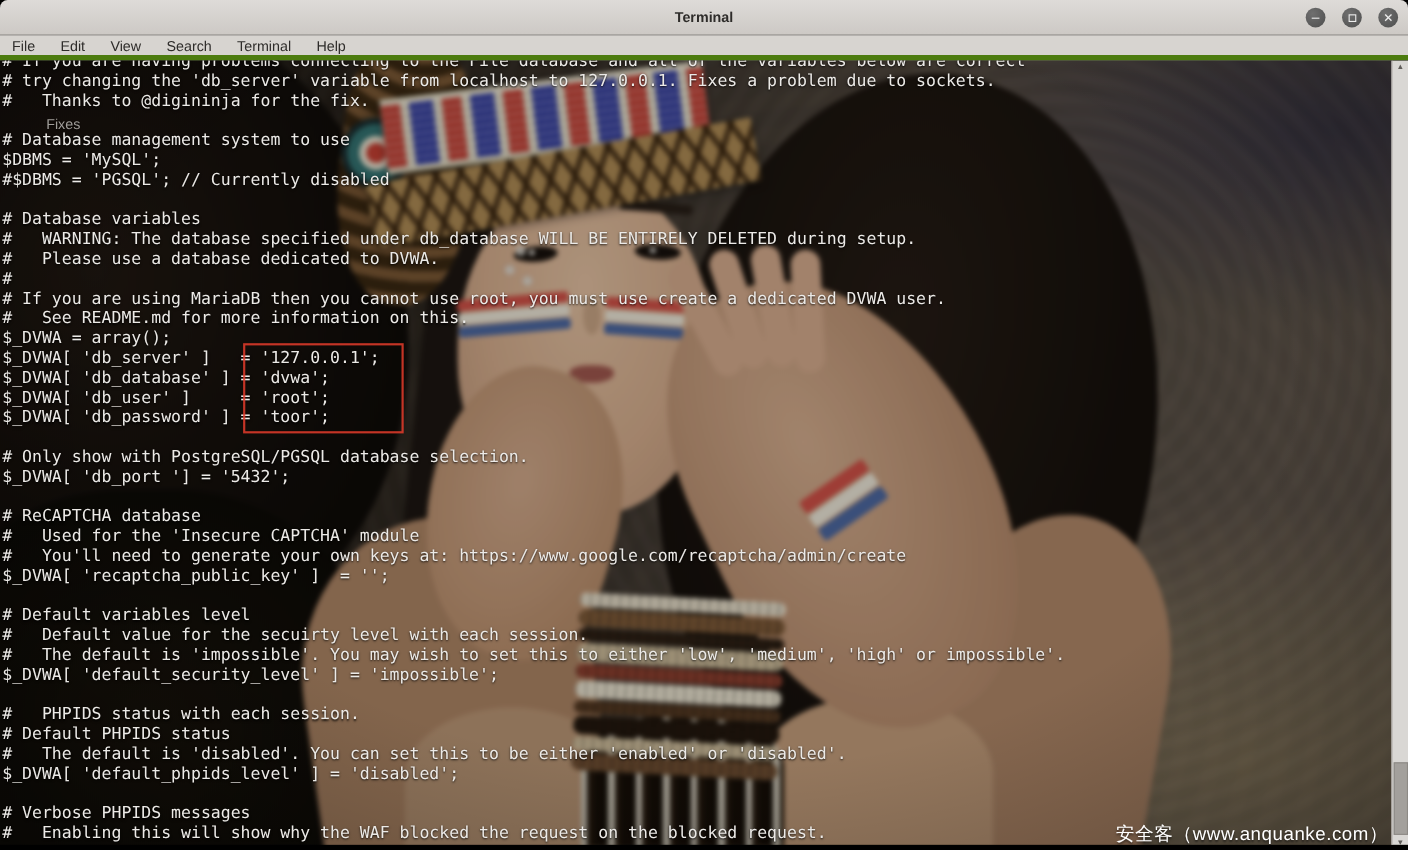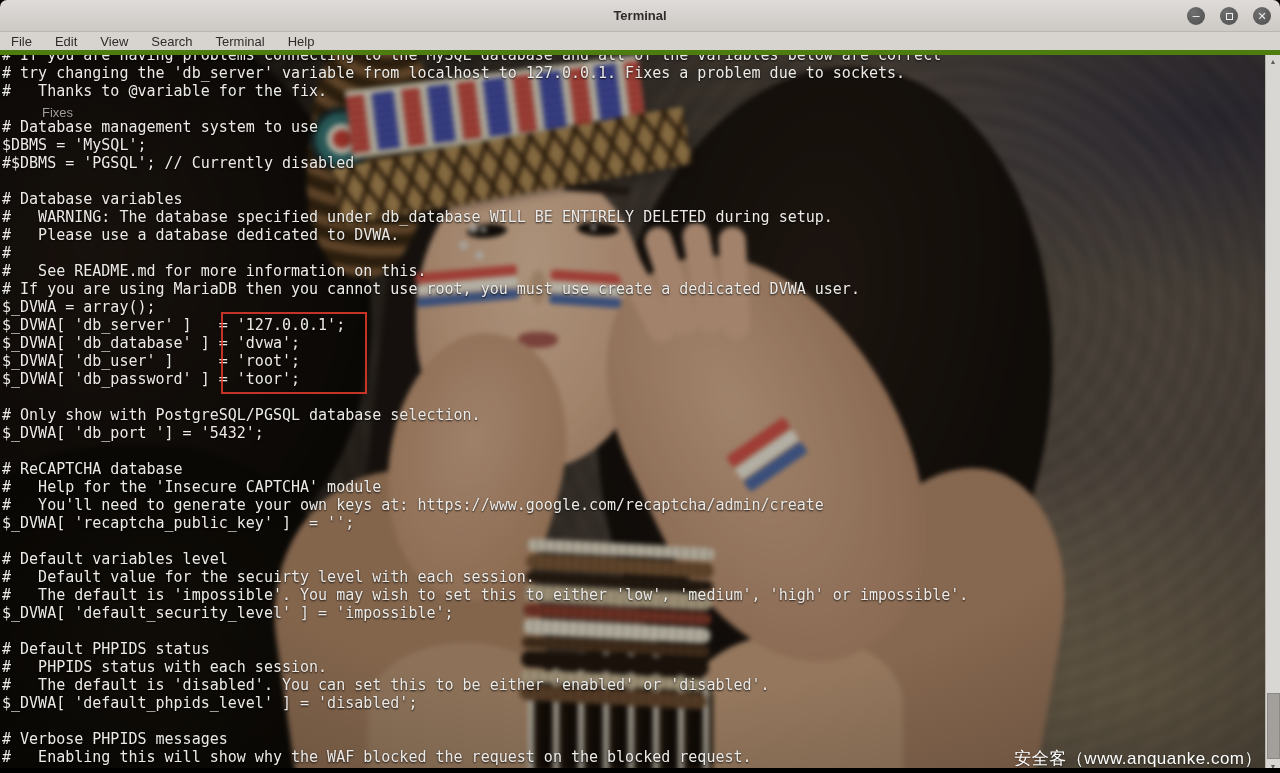--- a/index.html
+++ b/index.html
@@ -264,55 +264,55 @@
             <div></div>
             <div></div>
             <div></div>
         </div>
       </div>
       <div class="tint"></div>
       <div class="vignette"></div>
     </div>
 
     <div class="screen">
-        <div class="tline"># If you are having problems connecting to the MySQL database and all of the variables below are correct</div>
+        <div class="tline"># If you are having problems connecting to the File database and all of the variables below are correct</div>
         <div class="tline"># try changing the 'db_server' variable from localhost to 127.0.0.1. Fixes a problem due to sockets.</div>
-        <div class="tline">#   Thanks to @variable for the fix.</div>
+        <div class="tline">#   Thanks to @digininja for the fix.</div>
         <div class="tline"></div>
         <div class="tline"># Database management system to use</div>
         <div class="tline">$DBMS = 'MySQL';</div>
         <div class="tline">#$DBMS = 'PGSQL'; // Currently disabled</div>
         <div class="tline"></div>
         <div class="tline"># Database variables</div>
         <div class="tline">#   WARNING: The database specified under db_database WILL BE ENTIRELY DELETED during setup.</div>
         <div class="tline">#   Please use a database dedicated to DVWA.</div>
         <div class="tline">#</div>
+        <div class="tline"># If you are using MariaDB then you cannot use root, you must use create a dedicated DVWA user.</div>
         <div class="tline">#   See README.md for more information on this.</div>
-        <div class="tline"># If you are using MariaDB then you cannot use root, you must use create a dedicated DVWA user.</div>
         <div class="tline">$_DVWA = array();</div>
         <div class="tline">$_DVWA[ 'db_server' ]   = '127.0.0.1';</div>
         <div class="tline">$_DVWA[ 'db_database' ] = 'dvwa';</div>
         <div class="tline">$_DVWA[ 'db_user' ]     = 'root';</div>
         <div class="tline">$_DVWA[ 'db_password' ] = 'toor';</div>
         <div class="tline"></div>
         <div class="tline"># Only show with PostgreSQL/PGSQL database selection.</div>
         <div class="tline">$_DVWA[ 'db_port '] = '5432';</div>
         <div class="tline"></div>
         <div class="tline"># ReCAPTCHA database</div>
-        <div class="tline">#   Help for the 'Insecure CAPTCHA' module</div>
+        <div class="tline">#   Used for the 'Insecure CAPTCHA' module</div>
         <div class="tline">#   You'll need to generate your own keys at: https://www.google.com/recaptcha/admin/create</div>
         <div class="tline">$_DVWA[ 'recaptcha_public_key' ]  = '';</div>
         <div class="tline"></div>
         <div class="tline"># Default variables level</div>
         <div class="tline">#   Default value for the secuirty level with each session.</div>
         <div class="tline">#   The default is 'impossible'. You may wish to set this to either 'low', 'medium', 'high' or impossible'.</div>
         <div class="tline">$_DVWA[ 'default_security_level' ] = 'impossible';</div>
         <div class="tline"></div>
+        <div class="tline">#   PHPIDS status with each session.</div>
         <div class="tline"># Default PHPIDS status</div>
-        <div class="tline">#   PHPIDS status with each session.</div>
         <div class="tline">#   The default is 'disabled'. You can set this to be either 'enabled' or 'disabled'.</div>
         <div class="tline">$_DVWA[ 'default_phpids_level' ] = 'disabled';</div>
         <div class="tline"></div>
         <div class="tline"># Verbose PHPIDS messages</div>
         <div class="tline">#   Enabling this will show why the WAF blocked the request on the blocked request.</div>
       </div>
 
     <div class="osd-label">Fixes</div>
 
     <div class="redbox"></div>

